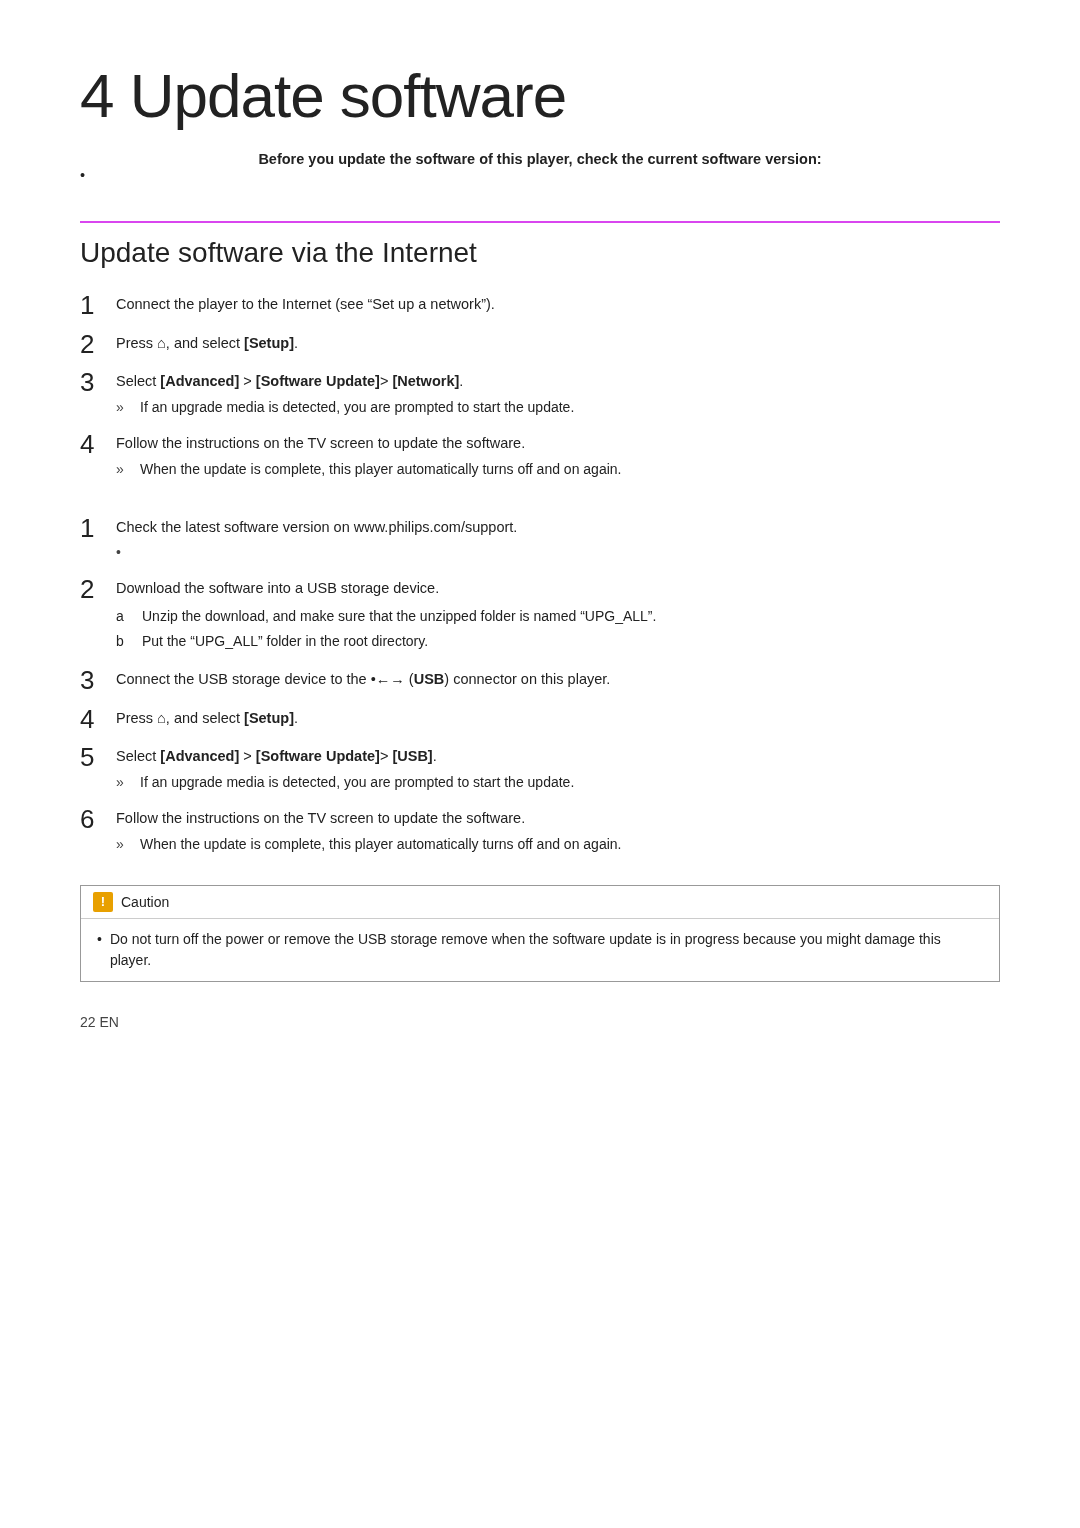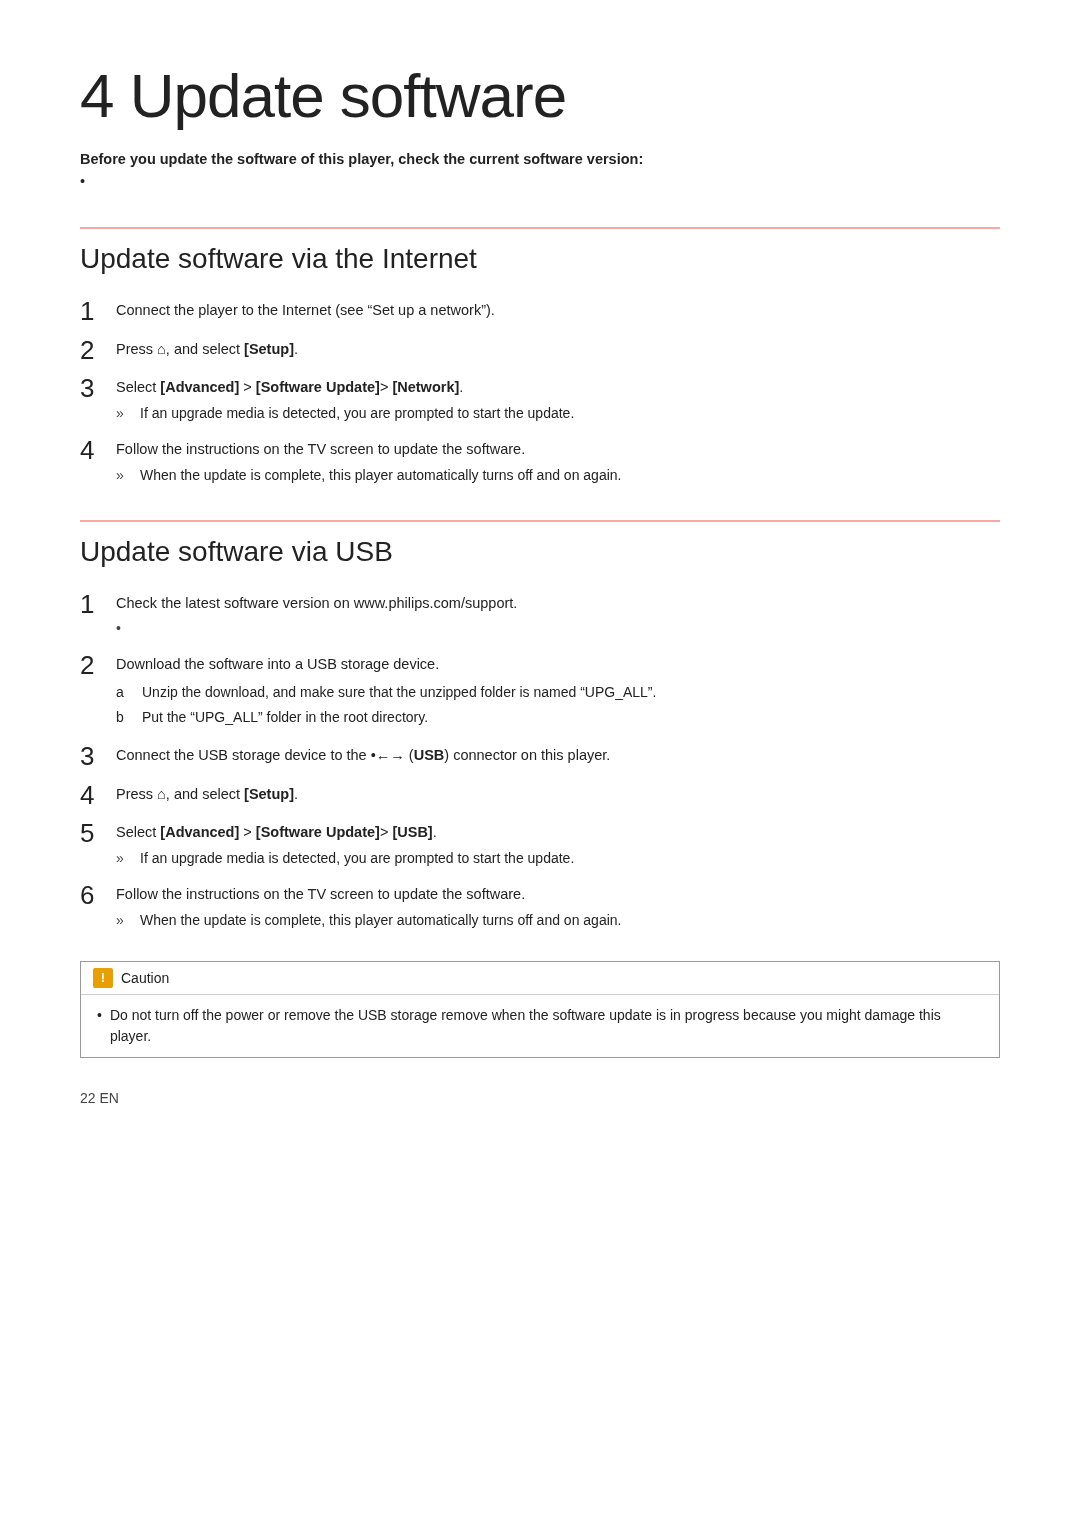--- a/index.html
+++ b/index.html
@@ -21,39 +21,40 @@
     }
     .page-title .chapter-num {
       font-weight: 300;
     }
     .intro-block {
       margin-bottom: 38px;
     }
     .intro-block .intro-bold {
       font-weight: bold;
       font-size: 14.5px;
-      margin-bottom: 6px;
+      margin-bottom: 0;
+      text-align: center;
     }
     .intro-block .intro-item {
       display: flex;
       align-items: flex-start;
       gap: 8px;
       font-size: 14.5px;
     }
     .intro-block .intro-item .bullet {
       min-width: 16px;
     }
     .section {
       margin-bottom: 32px;
     }
     .section-title {
       font-size: 28px;
       font-weight: 400;
       color: #222;
-      border-top: 2px solid #fca5a5;
+      border-top: 2px solid #d946ef;
       padding-top: 14px;
       margin-bottom: 22px;
     }
     .numbered-list {
       list-style: none;
       padding: 0;
       margin: 0;
     }
     .numbered-list > li {
       display: flex;
@@ -210,21 +211,20 @@
             <span>When the update is complete, this player automatically turns off and on again.</span>
           </li>
         </ul>
       </div>
     </li>
 
   </ol>
 </div>
 
 <div class="section">
-  <h2 class="section-title">Update software via USB</h2>
   <ol class="numbered-list">
 
     <li>
       <span class="num">1</span>
       <div class="content">
         <span>Check the latest software version on www.philips.com/support.</span>
         <ul class="sub-list sub-list-bullet">
           <li>
             <span class="sub-arrow">•</span>
           </li>

